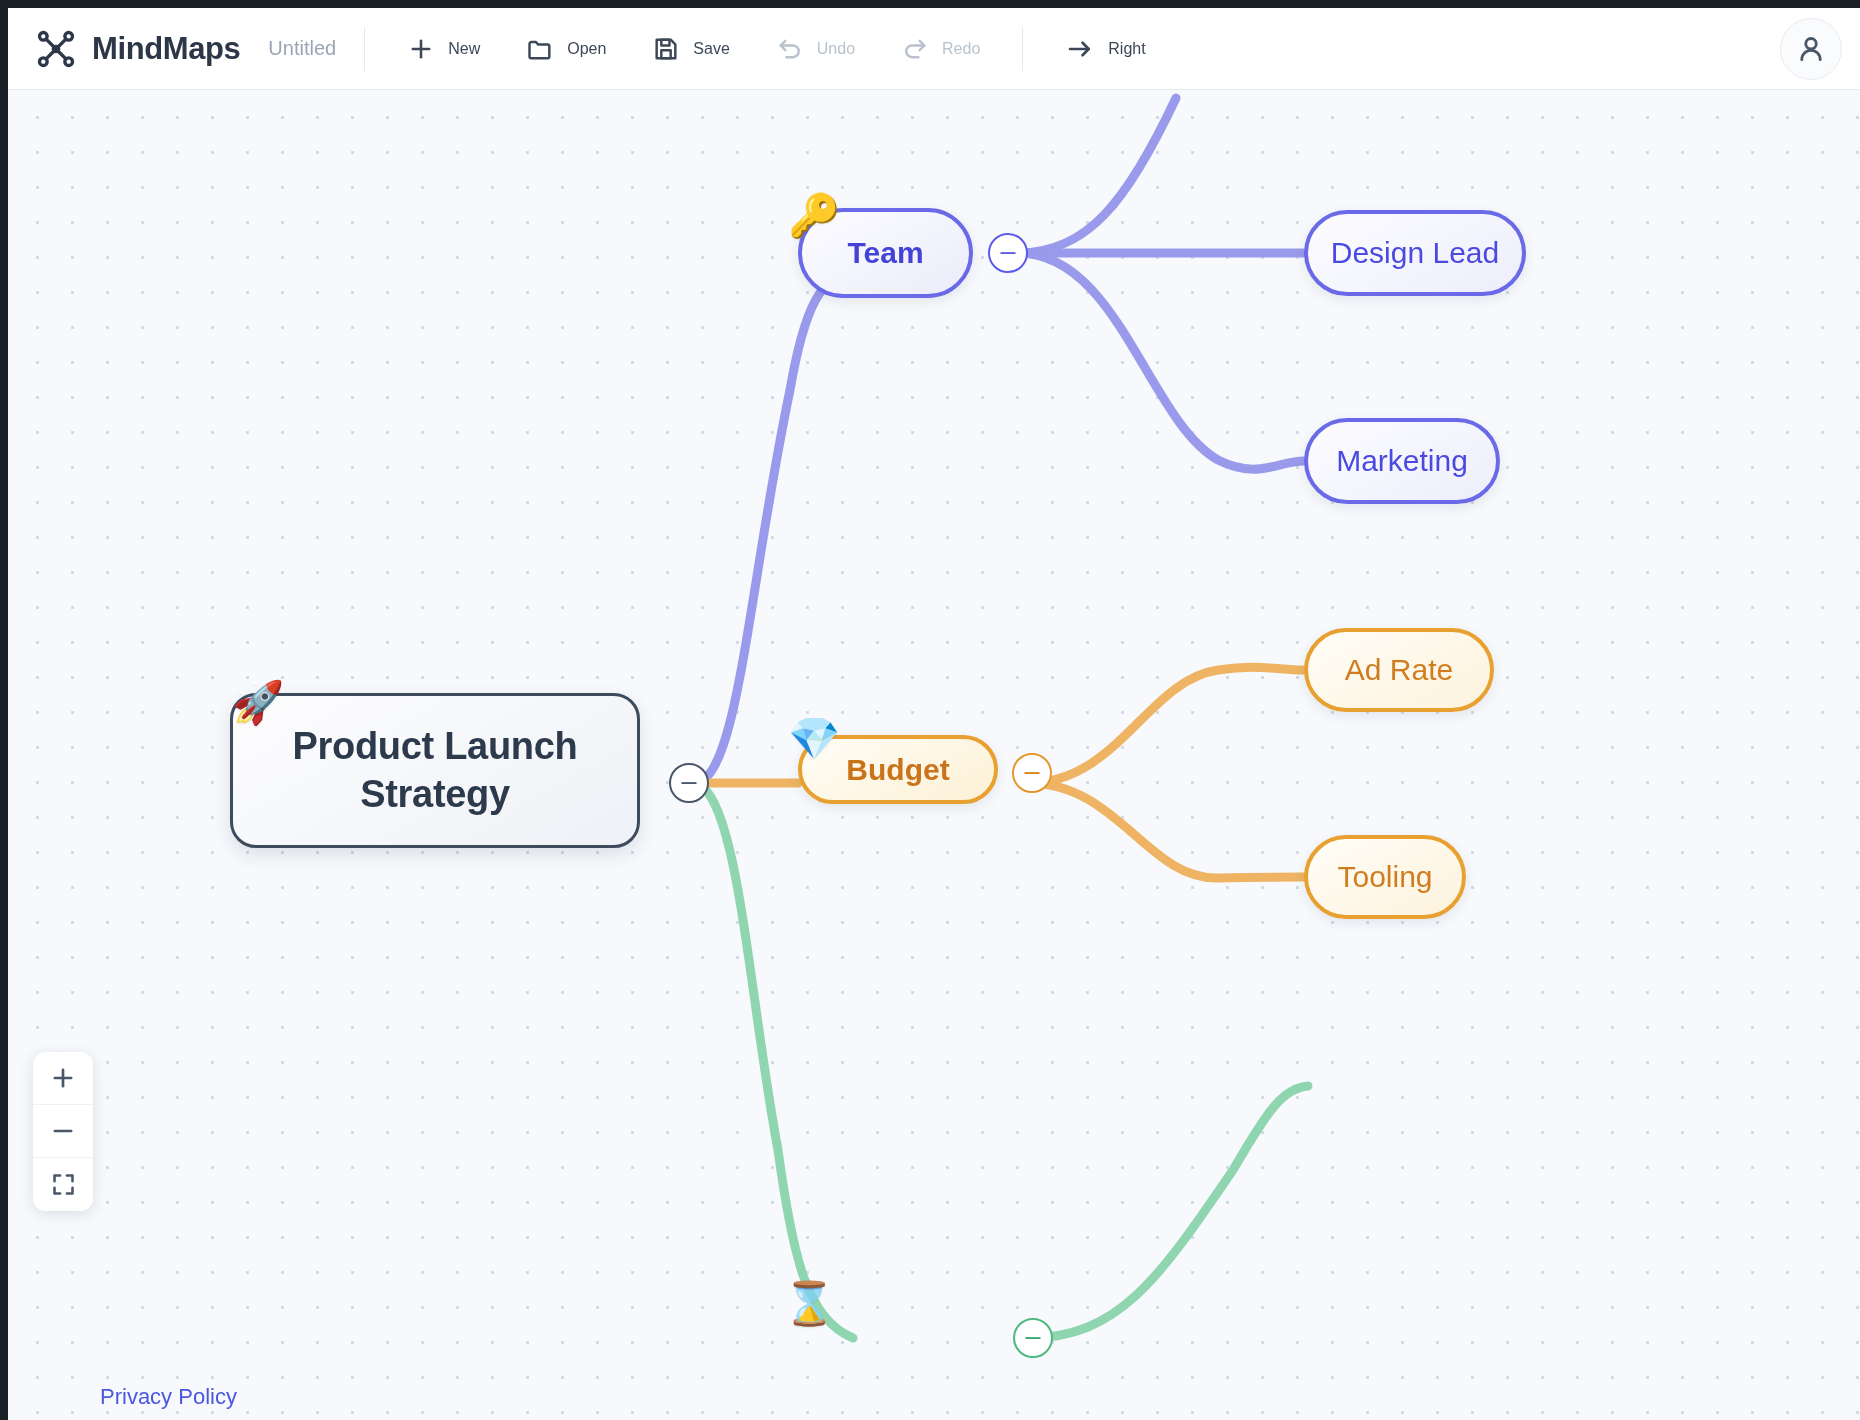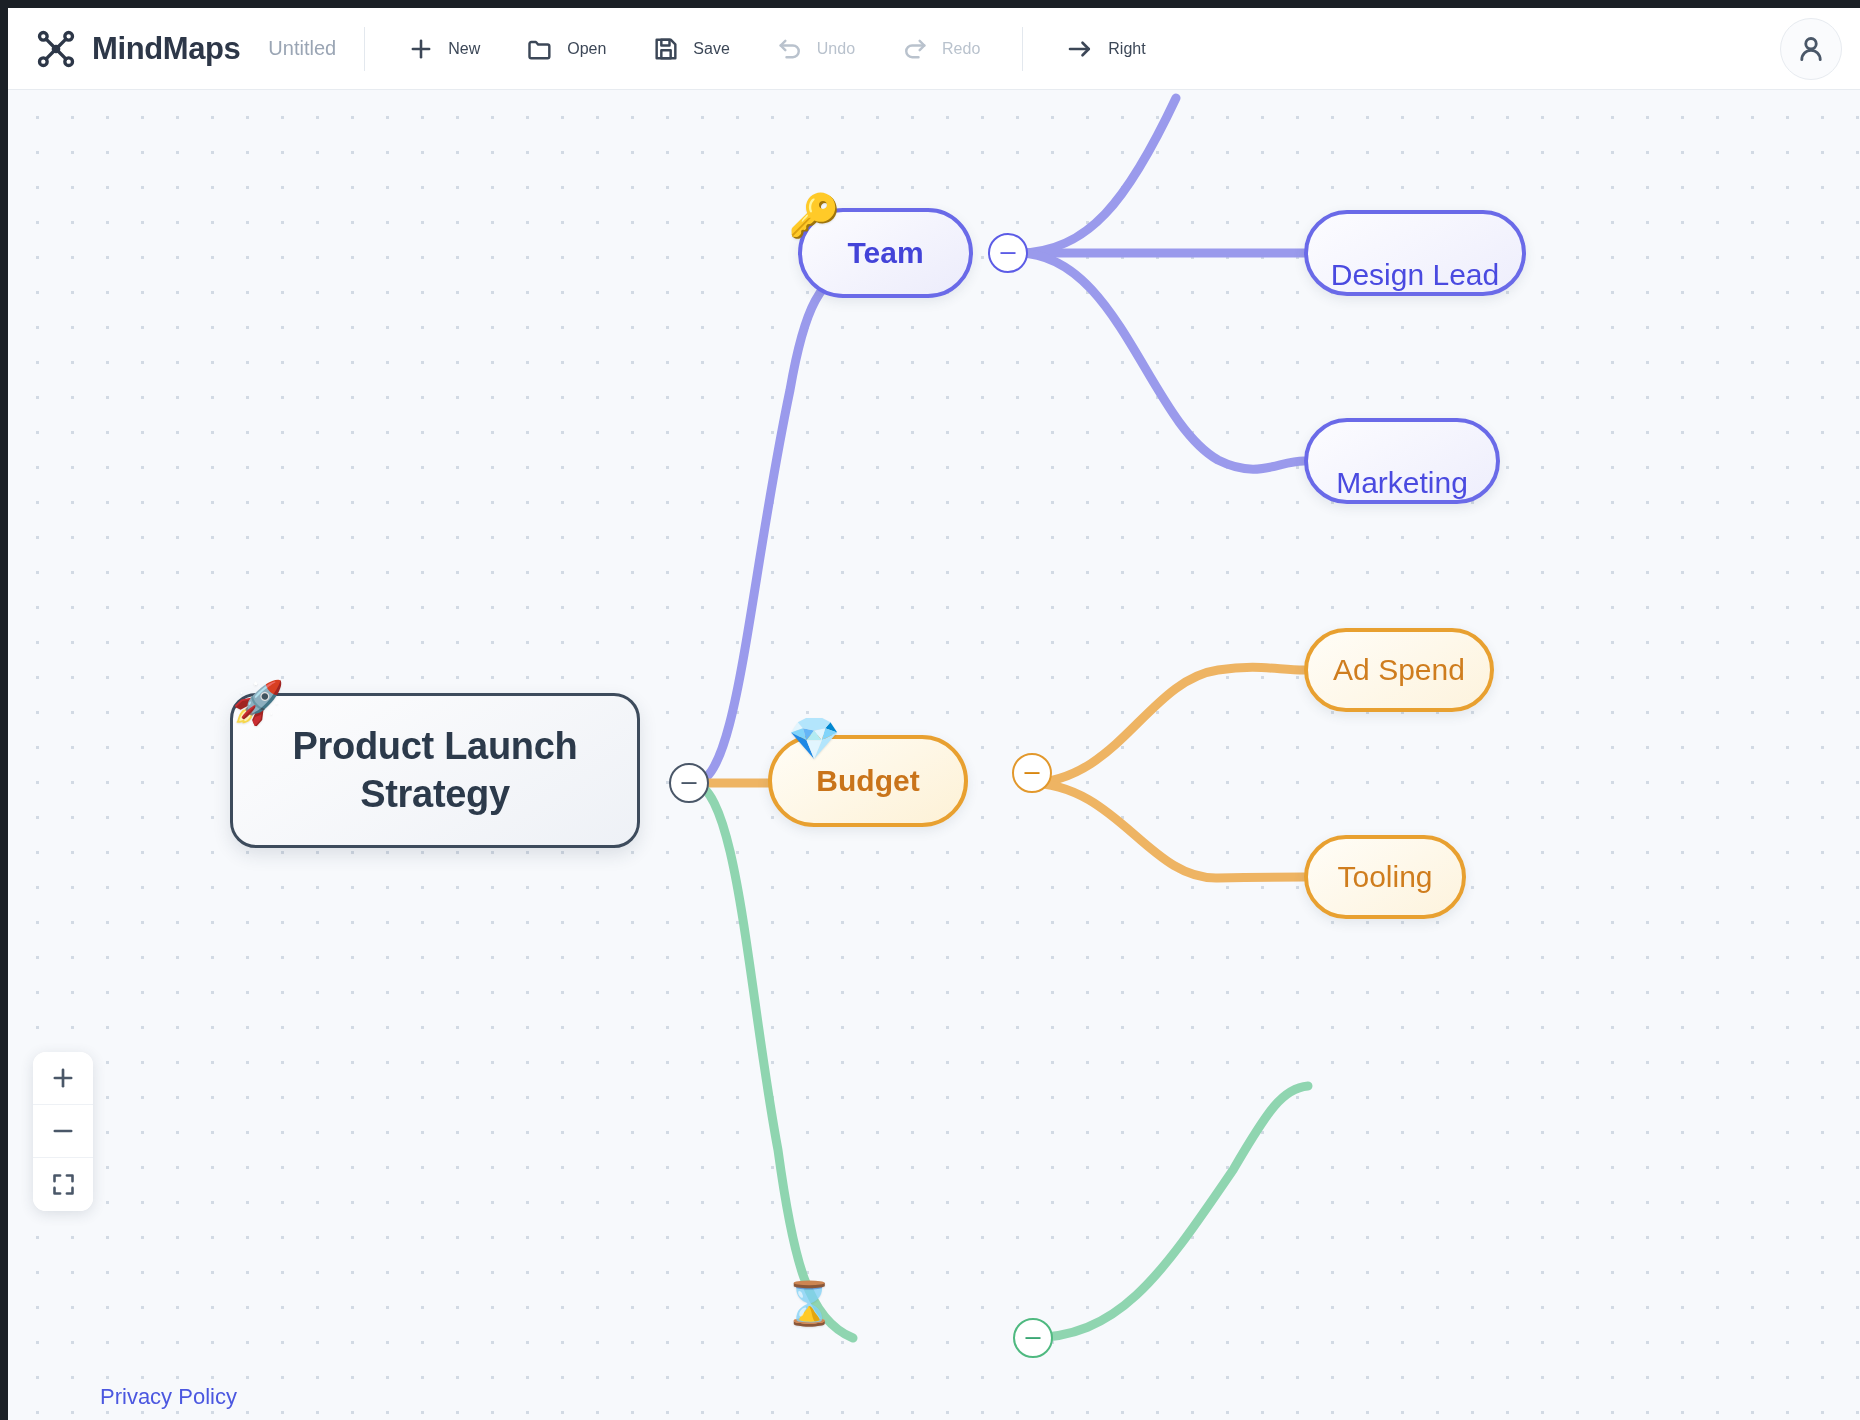--- a/index.html
+++ b/index.html
@@ -160,21 +160,20 @@
 
   .c-indigo {
     border: 4px solid #6a6ae8;
     background: linear-gradient(150deg, #fcfcff 0%, #ececfb 100%);
     color: #4343d8;
   }
   .c-indigo-leaf {
     border: 4px solid #6a6ae8;
     background: linear-gradient(150deg, #fcfcff 0%, #eeeefc 100%);
     color: #4a4ae0;
-    align-items: flex-end;
   }
   .c-amber {
     border: 4px solid #e8a030;
     background: linear-gradient(150deg, #fffdf6 0%, #fdf1d6 100%);
     color: #c9741a;
   }
   .c-amber-leaf {
     border: 4px solid #e8a030;
     background: linear-gradient(150deg, #fffdf7 0%, #fdf3dd 100%);
     color: #cf7d1e;
@@ -411,28 +410,28 @@
     <div class="toggle tg-indigo" style="left:980px; top:143px;">–</div>
 
     <div class="node node-leaf c-indigo-leaf" style="left:1296px; top:120px; width:222px; height:86px;">
       <span>Design Lead</span>
     </div>
 
     <div class="node node-leaf c-indigo-leaf" style="left:1296px; top:328px; width:196px; height:86px;">
       <span>Marketing</span>
     </div>
 
-    <div class="node node-branch c-amber" style="left:760px; top:645px; width:200px; height:92px;">
+    <div class="node node-branch c-amber" style="left:790px; top:645px; width:200px; height:69px;">
       <span>Budget</span>
     </div>
     <div class="node-badge" style="left:780px; top:628px;">💎</div>
     <div class="toggle tg-amber" style="left:1004px; top:663px;">–</div>
 
     <div class="node node-leaf c-amber-leaf" style="left:1296px; top:538px; width:190px; height:84px;">
-      <span>Ad Spend</span>
+      <span>Ad Rate</span>
     </div>
 
     <div class="node node-leaf c-amber-leaf" style="left:1296px; top:745px; width:162px; height:84px;">
       <span>Tooling</span>
     </div>
 
     <div class="node-badge" style="left:775px; top:1193px;">⌛</div>
     <div class="toggle tg-green" style="left:1005px; top:1228px;">–</div>
 
   </div>

